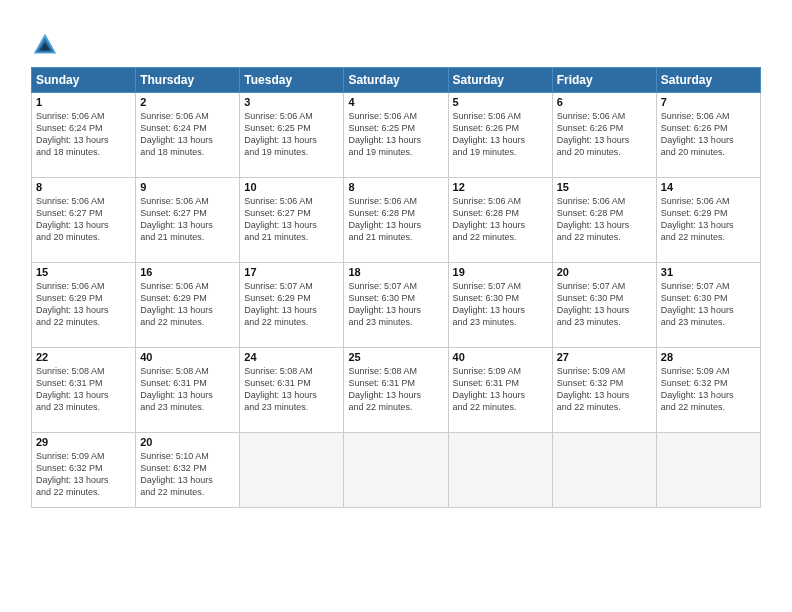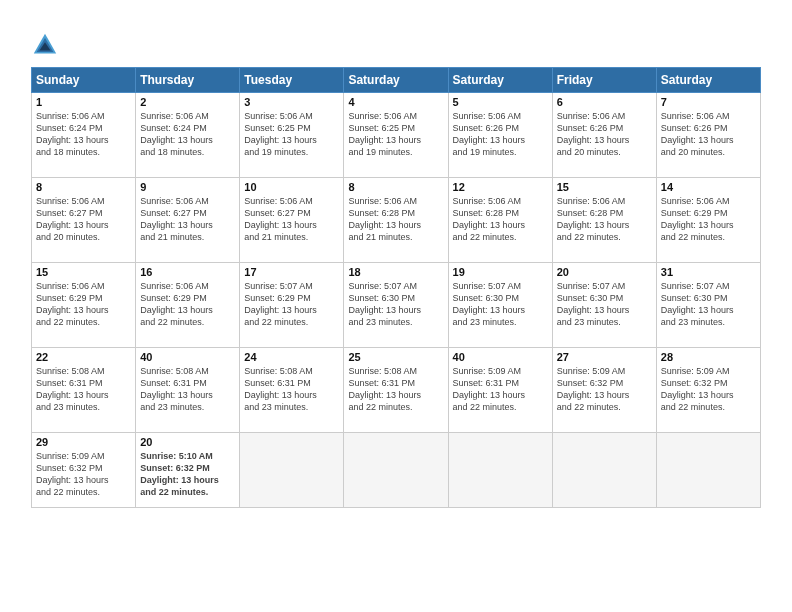--- a/index.html
+++ b/index.html
@@ -338,21 +338,21 @@
         <tr>
           <td>
             <span class="day-num">29</span>
             <div class="day-info" style="white-space: pre-line;">Sunrise: 5:09 AM
 Sunset: 6:32 PM
 Daylight: 13 hours
 and 22 minutes.</div>
           </td>
           <td>
             <span class="day-num">20</span>
-            <div class="day-info" style="white-space: pre-line; font-weight: bold;">Sunrise: 5:10 AM
+            <div class="day-info" style="white-space: pre-line;">Sunrise: 5:10 AM
 Sunset: 6:32 PM
 Daylight: 13 hours
 and 22 minutes.</div>
           </td>
           <td class="empty"></td>
           <td class="empty"></td>
           <td class="empty"></td>
           <td class="empty"></td>
           <td class="empty"></td>
         </tr>

